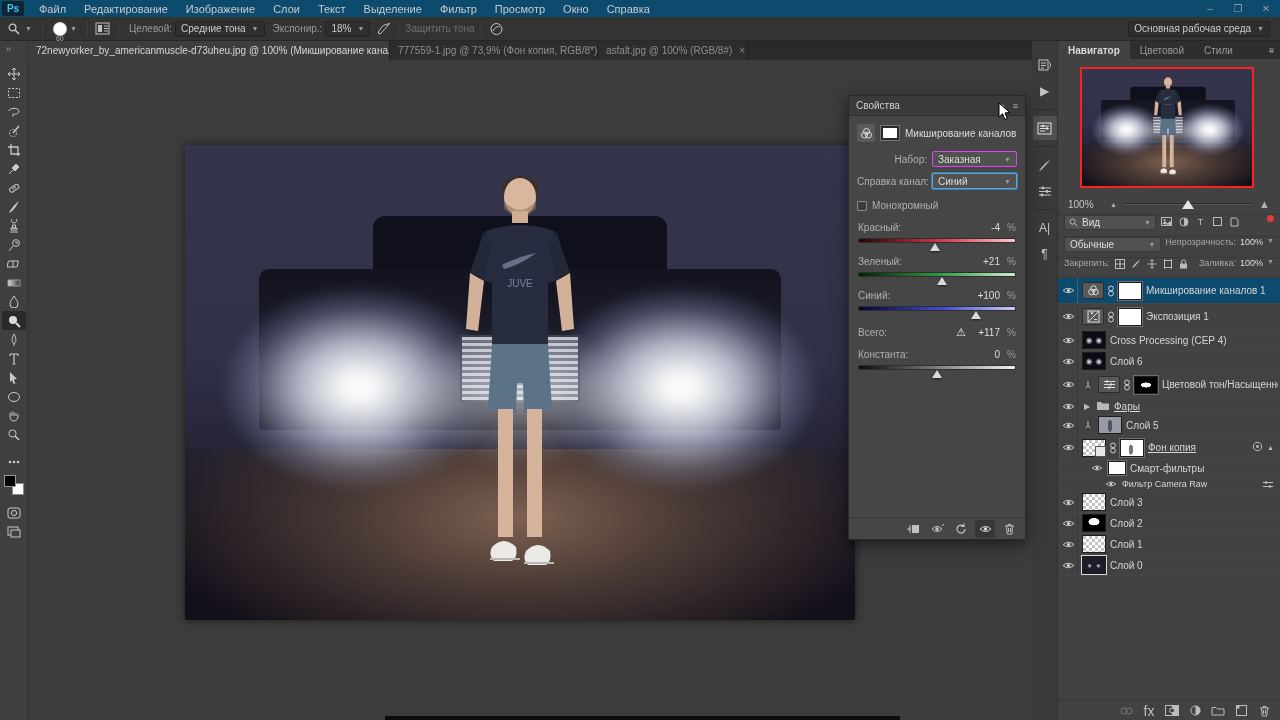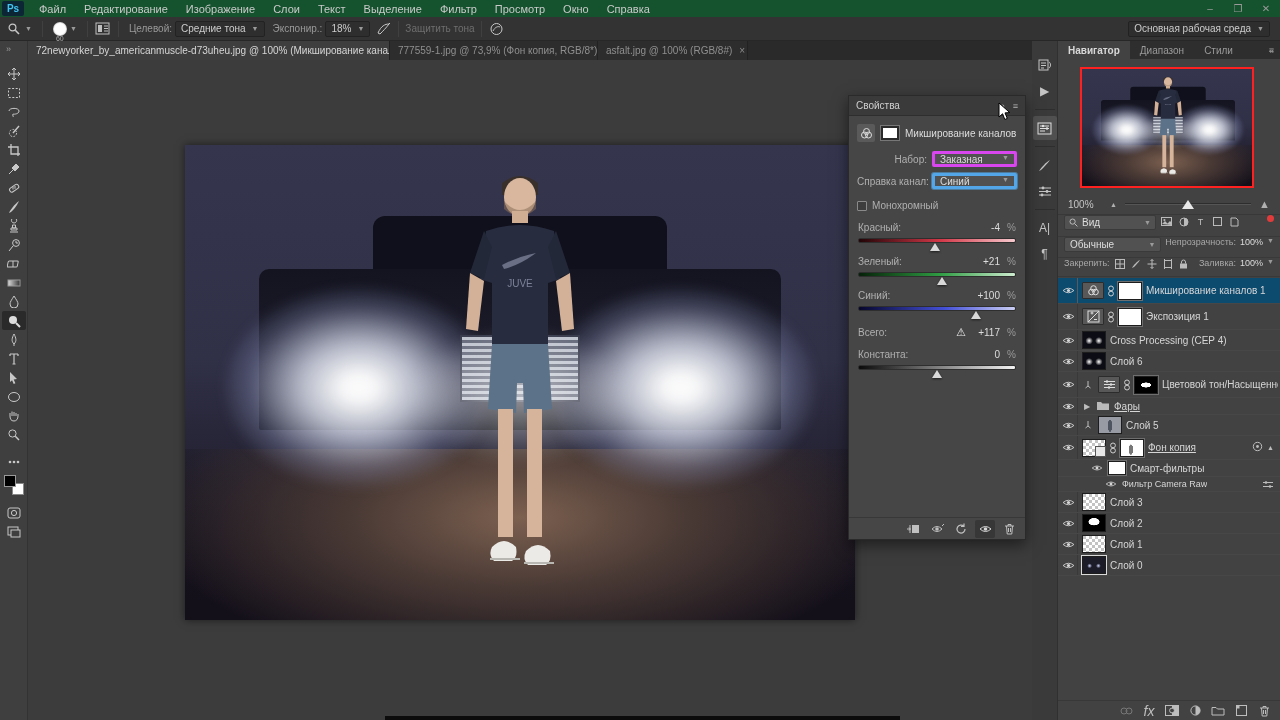--- a/index.html
+++ b/index.html
@@ -1,20 +1,20 @@
 <!DOCTYPE html>
 <html><head>
 <meta charset="utf-8">
 <style>
   *{margin:0;padding:0;box-sizing:border-box;-webkit-user-select:none;user-select:none}
   html,body{width:1280px;height:720px;overflow:hidden;background:#3c3c3c;
     font-family:"Liberation Sans","DejaVu Sans",sans-serif;color:#cfcfcf;font-size:11px}
 
   
-  .titlebar{position:absolute;left:0;top:0;width:1280px;height:17px;background:#14532d;
+  .titlebar{position:absolute;left:0;top:0;width:1280px;height:17px;background:#0c4a6e;
     display:flex;align-items:flex-end;gap:0;z-index:50}
   .ps-logo{width:22px;height:15px;margin:1px 6px 1px 2px;background:#0d2636;color:#41c4f2;
     font-weight:bold;font-size:10px;display:flex;align-items:center;justify-content:center;border-radius:2px}
   .menu-item{padding:0 9px;height:17px;display:flex;align-items:center;color:#cacaca;font-size:11px;cursor:default}
   .win-controls{margin-left:auto;display:flex;align-items:center;height:17px}
   .win-btn{width:28px;height:17px;display:flex;align-items:center;justify-content:center;color:#9a9a9a;font-size:10px}
 
   
   .optionsbar{position:absolute;left:0;top:17px;width:1280px;height:24px;background:#333333;
     border-bottom:1px solid #272727;display:flex;align-items:center;z-index:49}
@@ -72,22 +72,22 @@
   
   .props{position:absolute;left:848px;top:95px;width:178px;height:445px;background:#464646;
     border:1px solid #2a2a2a;box-shadow:0 5px 14px rgba(0,0,0,.5);z-index:46;font-size:10px}
   .props-header{height:20px;background:#3a3a3a;border-bottom:1px solid #2e2e2e;display:flex;align-items:center;padding:0 7px;color:#cfcfcf}
   .props-header .hicons{margin-left:auto;display:flex;gap:8px;color:#b5b5b5;font-size:9px}
   .props-title-row{display:flex;align-items:center;gap:6px;padding:8px 8px 6px 8px}
   .adj-badge{width:18px;height:18px;border-radius:2px;background:#5a5a5a;display:flex;align-items:center;justify-content:center}
   .mask-badge{width:18px;height:14px;background:#fff;border:2px solid #2a2a2a;outline:1px solid #777}
   .props-row{display:flex;align-items:center;padding:3px 8px;gap:5px}
   .plabel{color:#b0b0b0;white-space:nowrap}
-  .pselect{flex:1;background:#515151;border:3px solid #d946ef;border-radius:2px;height:16px;
-    display:flex;align-items:flex-start;padding:0 5px;color:#ddd}
+  .pselect{flex:1;background:#515151;border:1px solid #d946ef;border-radius:2px;height:16px;
+    display:flex;align-items:center;padding:0 5px;color:#ddd}
   .pselect .chev{margin-left:auto}
   .pselect.focused{border-color:#53a7e8;box-shadow:0 0 0 1px rgba(83,167,232,.55)}
   .pcheck{width:10px;height:10px;border:1px solid #8a8a8a;background:#3d3d3d;border-radius:1px}
   .slider-block{padding:4px 9px 2px 9px}
   .sl-head{display:flex;align-items:center}
   .sl-label{color:#b0b0b0}
   .sl-val{margin-left:auto;color:#ddd;width:34px;text-align:right}
   .sl-unit{color:#999;width:16px;text-align:right}
   .sl-track{position:relative;height:5px;border-radius:2px;margin:5px 0 7px 0;border:1px solid #2e2e2e}
   .sl-track.red{background:linear-gradient(90deg,#210507,#d23747 52%,#f6c9ce)}
@@ -619,21 +619,21 @@
     </span>
     <div class="strip-sep"></div>
     <span class="strip-icon">A|</span>
     <span class="strip-icon">¶</span>
   </div>
 
   <div class="panels">
 
     <div class="ptabs">
       <div class="ptab active">Навигатор</div>
-      <div class="ptab">Диапазон</div>
+      <div class="ptab">Цветовой</div>
       <div class="ptab">Стили</div>
       <div class="ptab-menu">≡</div>
     </div>
     <div class="nav-body">
       <div class="nav-thumb" id="nav-thumb-host">
           <div class="scene" style="transform: scale(0.2567, 0.2505); transform-origin: 0px 0px;">
       <div class="sc-roof"></div>
       <div class="sc-car"></div>
       <div class="sc-ground"></div>
       <div class="sc-glow l"></div>
@@ -1003,21 +1003,21 @@
         </div>
       </div>
 
       <div class="lp-footer">
         <span class="lpf-btn dim">
             <svg width="13" height="8" viewBox="0 0 13 8">
               <circle cx="4" cy="4" r="3" fill="none" stroke="#777"></circle>
               <circle cx="9" cy="4" r="3" fill="none" stroke="#777"></circle>
             </svg>
           </span>
-        <span class="lpf-btn" style="font-size:14px;font-style:italic">fx</span>
+        <span class="lpf-btn" style="font-size:14px;">fx</span>
         <span class="lpf-btn">
             <svg width="14" height="11" viewBox="0 0 14 11">
               <rect x="0.5" y="0.5" width="13" height="10" fill="none" stroke="#bdbdbd"></rect>
               <rect x="7" y="0.5" width="6.5" height="10" fill="#bdbdbd"></rect>
               <circle cx="7" cy="5.5" r="2.4" fill="#424242" stroke="#bdbdbd"></circle>
             </svg>
           </span>
         <span class="lpf-btn">
             <svg width="11" height="11" viewBox="0 0 11 11">
               <circle cx="5.5" cy="5.5" r="4.6" fill="none" stroke="#bdbdbd"></circle>

